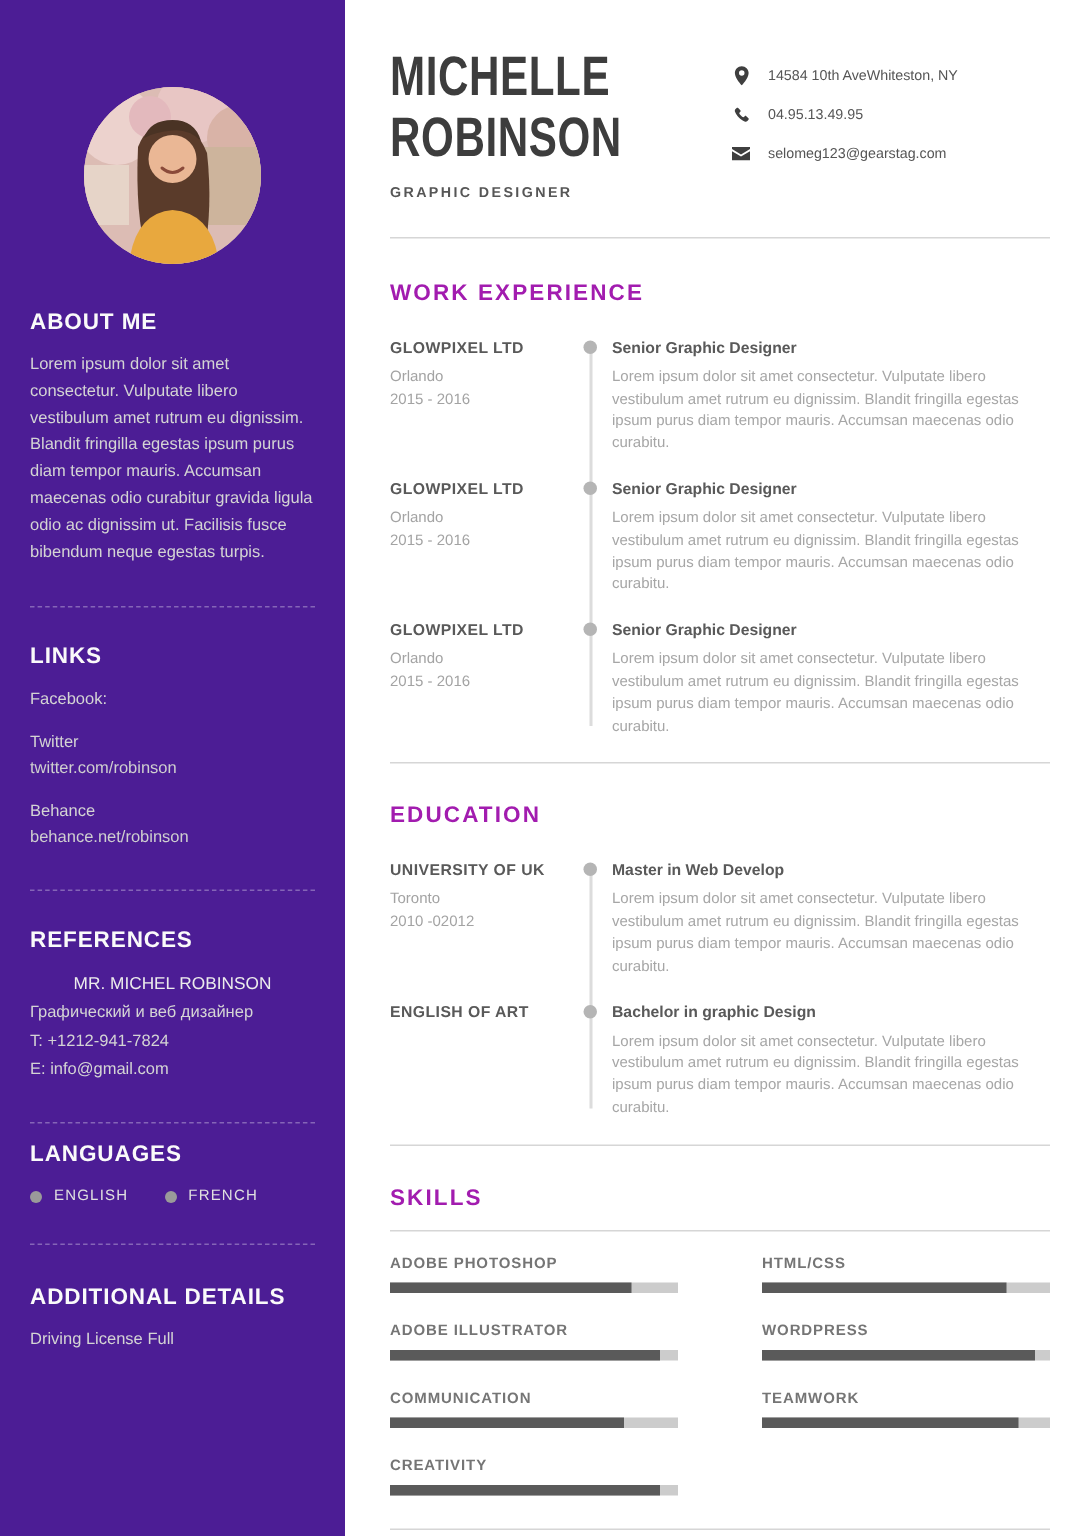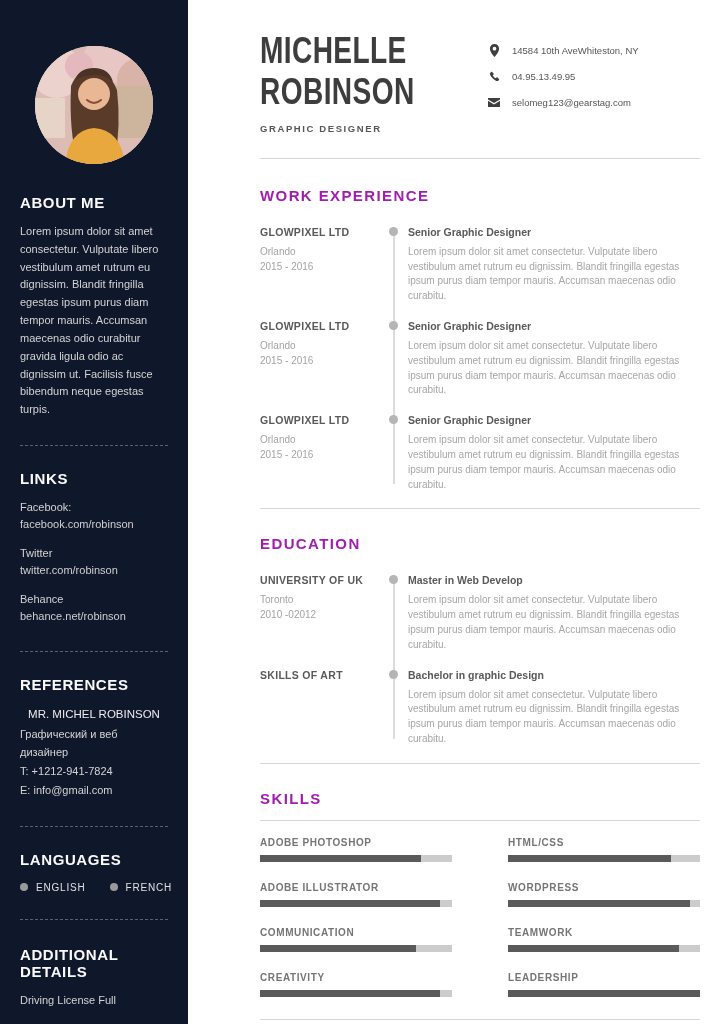--- a/index.html
+++ b/index.html
@@ -1,37 +1,37 @@
 <!DOCTYPE html>
 <html><head>
 <meta charset="utf-8">
 <style>
   * { margin:0; padding:0; box-sizing:border-box; }
   html,body { background:#ffffff; }
   body { font-family:"Liberation Sans", sans-serif; }
   .page { position:relative; width:727px; height:1024px; background:#ffffff; overflow:hidden; }
 
   
-  .sidebar { position:absolute; left:0; top:0; width:188px; height:1024px;
-             background:#0f172a; color:#e8e8e8; padding:4px 20px; }
+  .sidebar { position:absolute; left:0; top:0; width:230px; height:1024px;
+             background:#4c1d95; color:#e8e8e8; padding:16px 20px; }
   .photo-wrap { width:118px; height:118px; border-radius:50%; overflow:hidden;
                 margin:42px auto 0; background:#d8b9b3; }
   .photo-wrap svg { display:block; }
   .side-heading { color:#fafafa; font-size:15px; font-weight:700; letter-spacing:0.6px; }
   .side-text { margin-top:12px; font-size:11px; line-height:1.62; color:#d4d4d4; }
   .side-divider { border:none; border-top:1px dashed rgba(255,255,255,0.32); margin-top:26px; }
   .about { margin-top:30px; }
   .links-section { margin-top:24px; }
   .link-item { margin-top:12px; font-size:11px; line-height:1.55; color:#d4d4d4; }
   .link-label { display:block; }
   .link-url { display:block; color:#cfcfcf; }
   .refs-section { margin-top:24px; }
   .ref-line { font-size:11px; line-height:1.7; color:#d4d4d4; }
   .ref-name { color:#ececec; font-size:11.5px; margin-top:12px; line-height:1.7;text-align:center; }
-  .langs-section { margin-top:24px; }
+  .langs-section { margin-top:12px; }
   .dot-row { display:flex; gap:24px; margin-top:14px; }
   .dot-item { display:flex; align-items:center; gap:8px; font-size:10px;
               letter-spacing:0.8px; color:#e0e0e0; }
   .side-dot { width:8px; height:8px; border-radius:50%; background:#9a9a9a; flex:0 0 auto; }
   .additional-section { margin-top:26px; }
 
   
   .main { position:absolute; left:230px; top:0; width:497px; height:1024px;
           background:#ffffff; padding:30px 27px 0 30px; }
   .header-row { display:flex; align-items:flex-start; }
@@ -98,21 +98,20 @@
     </section>
 
     <hr class="side-divider">
 
     <section class="links-section">
       <h2 class="side-heading">LINKS</h2>
       <div>
 
           <div class="link-item">
             <span class="link-label">Facebook:</span>
-            <span class="link-url">facebook.com/robinson</span>
           </div>
 
           <div class="link-item">
             <span class="link-label">Twitter</span>
             <span class="link-url">twitter.com/robinson</span>
           </div>
 
           <div class="link-item">
             <span class="link-label">Behance</span>
             <span class="link-url">behance.net/robinson</span>
@@ -269,21 +268,21 @@
               <span class="t-dot"></span>
             </div>
             <div class="t-right">
               <div class="t-role">Master in Web Develop</div>
               <div class="t-desc">Lorem ipsum dolor sit amet consectetur. Vulputate libero vestibulum amet rutrum eu dignissim. Blandit fringilla egestas ipsum purus diam tempor mauris. Accumsan maecenas odio curabitu.</div>
             </div>
           </div>
 
           <div class="t-entry">
             <div class="t-left">
-              <div class="t-company">SKILLS OF ART</div>
+              <div class="t-company">ENGLISH OF ART</div>
             </div>
             <div class="t-mid">
               <span class="t-dot"></span>
             </div>
             <div class="t-right">
               <div class="t-role">Bachelor in graphic Design</div>
               <div class="t-desc">Lorem ipsum dolor sit amet consectetur. Vulputate libero vestibulum amet rutrum eu dignissim. Blandit fringilla egestas ipsum purus diam tempor mauris. Accumsan maecenas odio curabitu.</div>
             </div>
           </div>
         </div>
@@ -338,24 +337,18 @@
           </div>
         </div>
 
         <div class="skill">
           <div class="skill-label">CREATIVITY</div>
           <div class="skill-track">
             <div class="skill-fill" style="width: 94%;"></div>
           </div>
         </div>
 
-        <div class="skill">
-          <div class="skill-label">LEADERSHIP</div>
-          <div class="skill-track">
-            <div class="skill-fill" style="width: 100%;"></div>
-          </div>
-        </div>
       </div>
 
     <hr class="divider skills-divider">
 
   </main>
 </div>
 
 </body></html>

